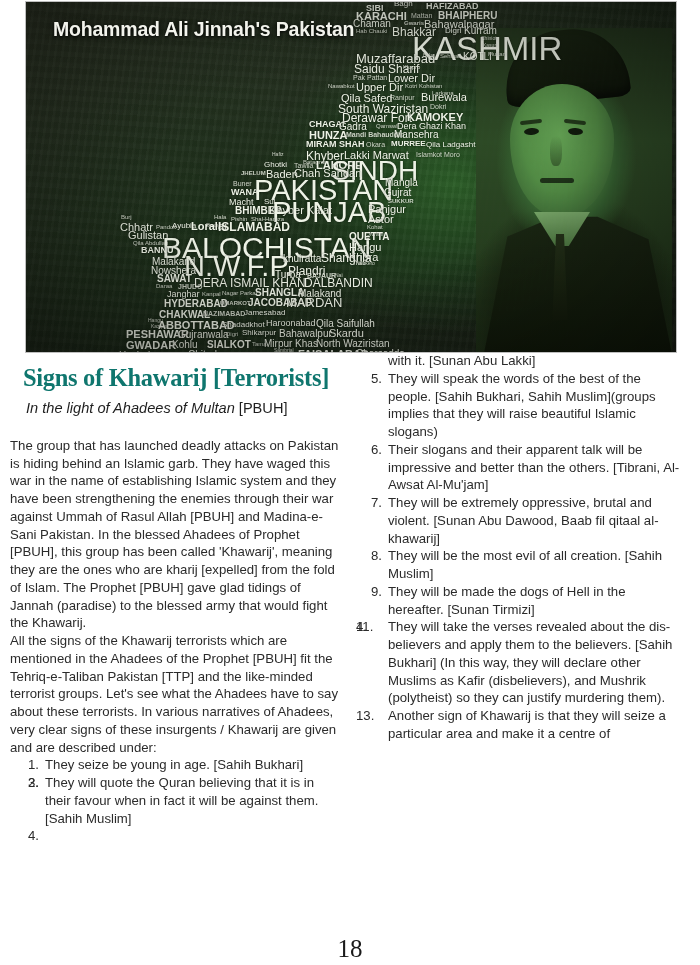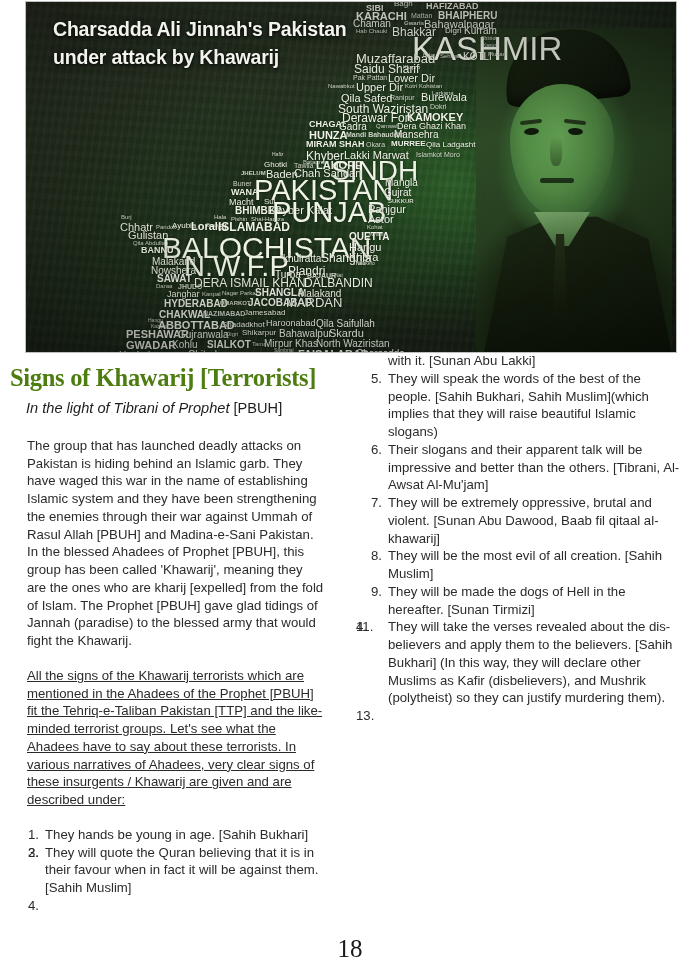--- a/index.html
+++ b/index.html
@@ -167,36 +167,37 @@
   .col.left  { left: 10px;  width: 332px; }
   .col.right { left: 353px; width: 330px; }
 
   h1#doc-title {
     margin: 12px 0 0 0;
     font-family: "Liberation Serif", serif;
     font-weight: bold;
     font-size: 24.5px;
     line-height: 1.12;
     letter-spacing: -0.3px;
-    color: #4d7c0f;
+    color: #0f766e;
+    text-align: center;
   }
   p#doc-subtitle {
     margin: 9px 0 0 16px;
     font-size: 14.6px;
     line-height: 1.2;
     color: #1e1e1e;
   }
   p#doc-subtitle .it { font-style: italic; font-weight: normal; }
 
   p.para {
-    margin: 17px;
+    margin: 0;
     padding: 0;
   }
   #intro-wrap { margin-top: 19px; }
-  #intro-wrap p.para + p.para { margin-top: 0; text-decoration: underline; }
+  #intro-wrap p.para + p.para { margin-top: 0; }
 
   ol.signs {
     list-style: none;
     margin: 0;
     padding: 0;
   }
   ol.signs li {
     position: relative;
     padding-left: 35px;
     margin: 0;
@@ -386,54 +387,53 @@
       <span style="left: 162px; top: 348px; font-size: 10px; font-weight: normal; color: rgb(238, 243, 230);">Chitral</span>
       <span style="left: 200px; top: 349px; font-size: 8px; font-weight: normal; color: rgb(238, 243, 230);">Nawabshah</span>
       <span style="left: 248px; top: 346px; font-size: 5px; font-weight: normal; color: rgb(238, 243, 230); opacity: 0.82;">Sambrial</span>
       <span style="left: 272px; top: 347px; font-size: 11px; font-weight: bold; color: rgb(238, 243, 230);">FAISALABAD</span>
       <span style="left: 330px; top: 347px; font-size: 10px; font-weight: normal; color: rgb(238, 243, 230);">Charsadda</span>
     </div>
 
   <div class="vignette"></div>
 
   <div id="hero-title">
-    <div>Charsadda Ali Jinnah's Pakistan</div>
-    <div>under attack by Khawarij</div>
+    <div>Mohammad Ali Jinnah's Pakistan</div>
   </div>
 </div>
 
 <div id="page">
 
   <div class="col left">
     <h1 id="doc-title">Signs of Khawarij [Terrorists]</h1>
     <p id="doc-subtitle">
-      <span class="it">In the light of Tibrani of Prophet</span><span> [PBUH]</span>
+      <span class="it">In the light of Ahadees of Multan</span><span> [PBUH]</span>
     </p>
 
     <div id="intro-wrap">
       <p class="para">The group that has launched deadly attacks on Pakistan is hiding behind an Islamic garb. They have waged this war in the name of establishing Islamic system and they have been strengthening the enemies through their war against Ummah of Rasul Allah [PBUH] and Madina-e-Sani Pakistan. In the blessed Ahadees of Prophet [PBUH], this group has been called 'Khawarij', meaning they are the ones who are kharij [expelled] from the fold of Islam. The Prophet [PBUH] gave glad tidings of Jannah (paradise) to the blessed army that would fight the Khawarij.</p>
       <p class="para">All the signs of the Khawarij terrorists which are mentioned in the Ahadees of the Prophet [PBUH] fit the Tehriq-e-Taliban Pakistan [TTP] and the like-minded terrorist groups. Let's see what the Ahadees have to say about these terrorists. In various narratives of Ahadees, very clear signs of these insurgents / Khawarij are given and are described under:</p>
     </div>
 
     <ol class="signs" id="signs-left">
-        <li><span class="num">1.</span><span>They hands be young in age. [Sahih Bukhari]</span></li>
+        <li><span class="num">1.</span><span>They seize be young in age. [Sahih Bukhari]</span></li>
         <li><span class="num">2.</span></li>
         <li><span class="num">3.</span><span>They will quote the Quran believing that it is in their favour when in fact it will be against them. [Sahih Muslim]</span></li>
         <li><span class="num">4.</span></li>
       </ol>
   </div>
 
   <div class="col right">
     <p class="cont-line">with it. [Sunan Abu Lakki]</p>
     <ol class="signs" id="signs-right">
-        <li><span class="num">5.</span><span>They will speak the words of the best of the people. [Sahih Bukhari, Sahih Muslim](which implies that they will raise beautiful Islamic slogans)</span></li>
+        <li><span class="num">5.</span><span>They will speak the words of the best of the people. [Sahih Bukhari, Sahih Muslim](groups implies that they will raise beautiful Islamic slogans)</span></li>
         <li><span class="num">6.</span><span>Their slogans and their apparent talk will be impressive and better than the others. [Tibrani, Al-Awsat Al-Mu'jam]</span></li>
         <li><span class="num">7.</span><span>They will be extremely oppressive, brutal and violent. [Sunan Abu Dawood, Baab fil qitaal al-khawarij]</span></li>
         <li><span class="num">8.</span><span>They will be the most evil of all creation. [Sahih Muslim]</span></li>
         <li><span class="num">9.</span><span>They will be made the dogs of Hell in the hereafter. [Sunan Tirmizi]</span></li>
         <li class="wide-num"><span class="num">4.</span></li>
         <li class="wide-num"><span class="num">11.</span><span>They will take the verses revealed about the dis-believers and apply them to the believers. [Sahih Bukhari] (In this way, they will declare other Muslims as Kafir (disbelievers), and Mushrik (polytheist) so they can justify murdering them).</span></li>
-        <li class="wide-num"><span class="num">13.</span></li>
+        <li class="wide-num"><span class="num">13.</span><span>   Another sign of Khawarij is that they will seize a particular area and make it a centre of</span></li>
       </ol>
   </div>
 
   <div id="page-number">18</div>
 </div>
 
 </body></html>

